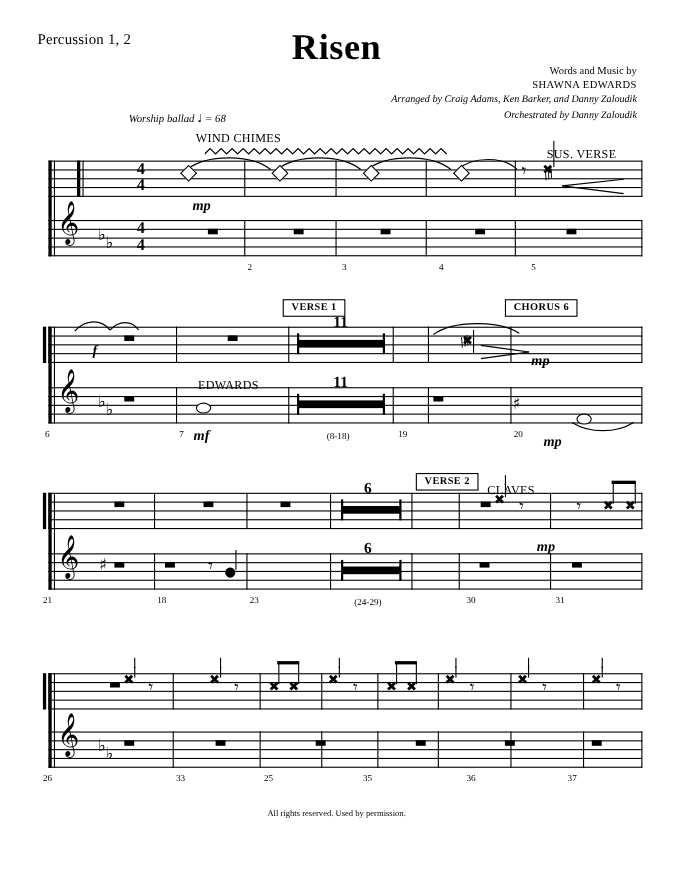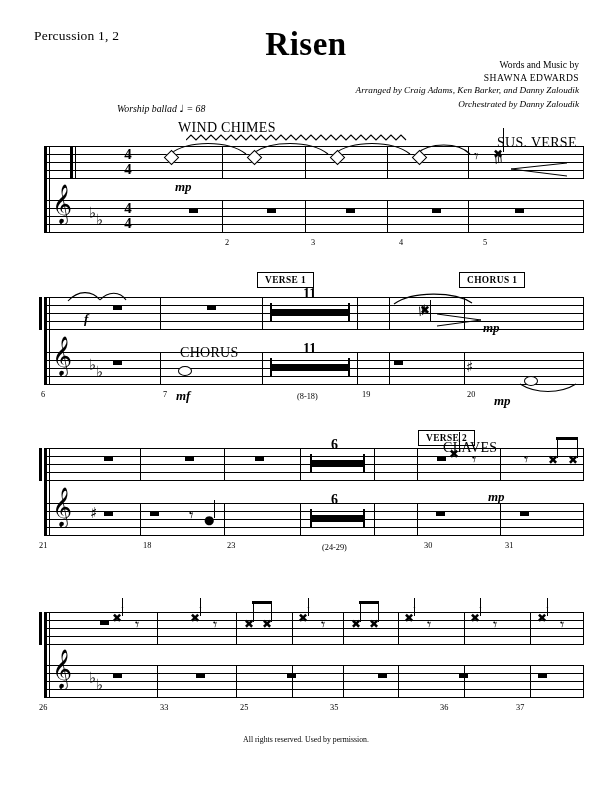--- a/index.html
+++ b/index.html
@@ -113,21 +113,21 @@
 
   .dyn {
     position: absolute;
     font-family: "Liberation Serif", serif;
     font-style: italic;
     font-weight: bold;
     font-size: 13px;
   }
   .inst-text {
     position: absolute;
-    font-size: 14px;
+    font-size: 11px;
     letter-spacing: .3px;
   }
   .rehearsal {
     position: absolute;
     border: 1px solid #000;
     font-size: 9.4px;
     font-weight: bold;
     letter-spacing: .4px;
     padding: 2px 7px 2px 7px;
     background: #fff;
@@ -382,31 +382,31 @@
     <div class="abs" style="left:39px; top:297px;">
       <div class="abs" style="left:0;top:0;width:2.6px;height:33px;background:#000;"></div>
       <div class="abs" style="left:5px;top:0;width:1px;height:33px;background:#000;"></div>
     </div>
 
     <div class="clef-treble" style="left:52px; top:338px;">𝄞</div>
     <div class="accidental-flat" style="left:89px; top:356px;">♭</div>
     <div class="accidental-flat" style="left:96px; top:363px;">♭</div>
 
     <div class="rehearsal" style="left:257px; top:272px;">VERSE 1</div>
-    <div class="rehearsal" style="left:459px; top:272px;">CHORUS 1</div>
+    <div class="rehearsal" style="left:459px; top:272px;">CHORUS 6</div>
 
     <div class="slur" style="left:66px; top:288px;">
       <svg width="62" height="16" viewBox="0 0 62 16">
         <path d="M2,13 C12,2 26,2 34,12" fill="none" stroke="#000" stroke-width="1.1"></path>
         <path d="M34,12 C42,3 54,3 60,12" fill="none" stroke="#000" stroke-width="1.1"></path>
       </svg>
     </div>
     <div class="dyn" style="left:84px; top:311px;">f</div>
 
-    <div class="inst-text" style="left:180px; top:345px;">CHORUS</div>
+    <div class="inst-text" style="left:180px; top:345px;">EDWARDS</div>
     <div class="nh-whole" style="left:178px; top:366px;"></div>
     <div class="dyn" style="left:176px; top:388px;">mf</div>
 
     <div class="multirest-num" style="left:303px; top:286px;">11</div>
     <div class="multirest-bar" style="left:271px; top:309px; width:78px;"></div>
     <div class="multirest-cap" style="left:270px; top:303px; height:19px;"></div>
     <div class="multirest-cap" style="left:348px; top:303px; height:19px;"></div>
 
     <div class="multirest-num" style="left:303px; top:341px;">11</div>
     <div class="multirest-bar" style="left:271px; top:364px; width:78px;"></div>
@@ -482,21 +482,21 @@
     <div class="brace-left" style="left:44px; top:448px; height:88px; width:2.6px; background:#000;"></div>
     <div class="brace-left" style="left:49px; top:448px; height:88px;"></div>
     <div class="abs" style="left:39px; top:448px;">
       <div class="abs" style="left:0;top:0;width:2.6px;height:33px;background:#000;"></div>
       <div class="abs" style="left:5px;top:0;width:1px;height:33px;background:#000;"></div>
     </div>
 
     <div class="clef-treble" style="left:52px; top:489px;">𝄞</div>
     <div class="accidental-sharp" style="left:90px; top:504px;">♯</div>
 
-    <div class="rehearsal" style="left:378px; top:430px;margin-left:40px;">VERSE 2</div>
+    <div class="rehearsal" style="left:378px; top:430px;">VERSE 2</div>
 
     <div class="inst-text" style="left:443px; top:440px;">CLAVES</div>
 
     <div class="rest-whole" style="left:104px; top:456px;"></div>
     <div class="rest-whole" style="left:185px; top:456px;"></div>
     <div class="rest-whole" style="left:255px; top:456px;"></div>
     <div class="rest-whole" style="left:437px; top:456px;"></div>
 
     <div class="multirest-num" style="left:331px; top:437px;">6</div>
     <div class="multirest-bar" style="left:311px; top:460px; width:53px;"></div>
@@ -641,21 +641,21 @@
     <div class="barline" style="left:464px; top:665px;"></div>
     <div class="barline" style="left:530px; top:612px;"></div>
     <div class="barline" style="left:530px; top:665px;"></div>
     <div class="barline" style="left:583px; top:612px;"></div>
     <div class="barline" style="left:583px; top:665px;"></div>
 
     <div class="measure-num" style="left:39px; top:703px;">26</div>
     <div class="measure-num" style="left:160px; top:703px;">33</div>
     <div class="measure-num" style="left:240px; top:703px;">25</div>
     <div class="measure-num" style="left:330px; top:703px;">35</div>
-    <div class="measure-num" style="left:440px; top:703px;">36</div>
+    <div class="measure-num" style="left:424px; top:703px;">36</div>
     <div class="measure-num" style="left:516px; top:703px;">37</div>
   </div>
 
   <div class="abs" id="copyright">
     <div>All rights reserved. Used by permission.</div>
   </div>
 
 
 </div>
 

